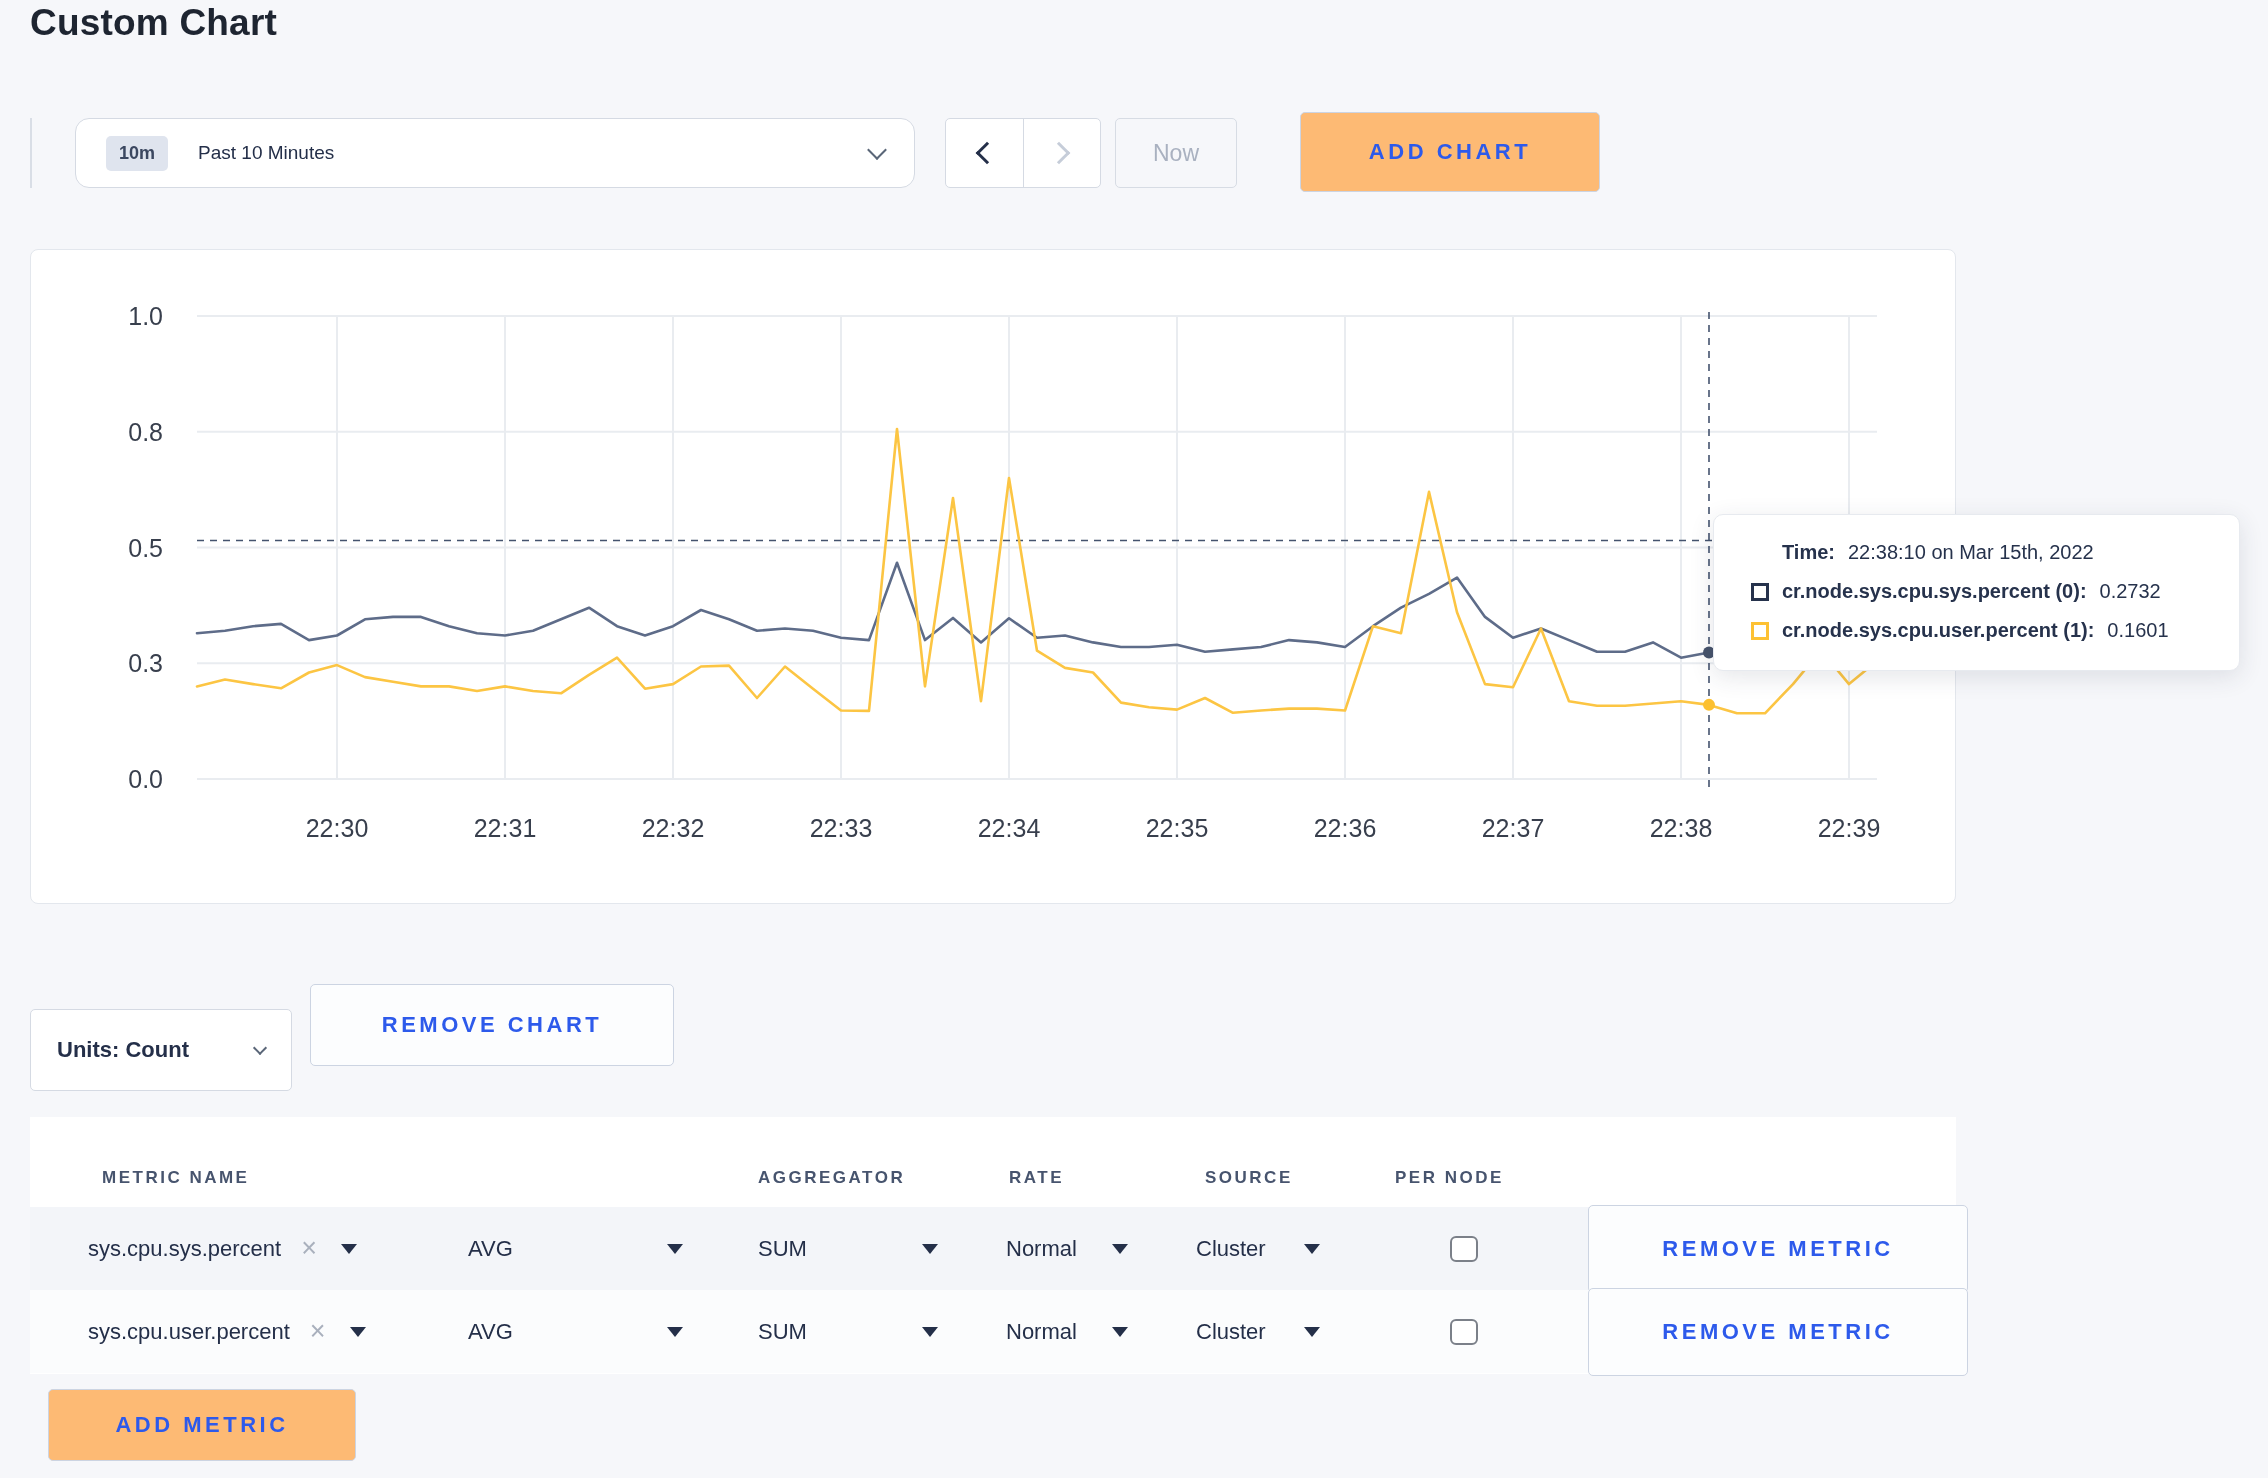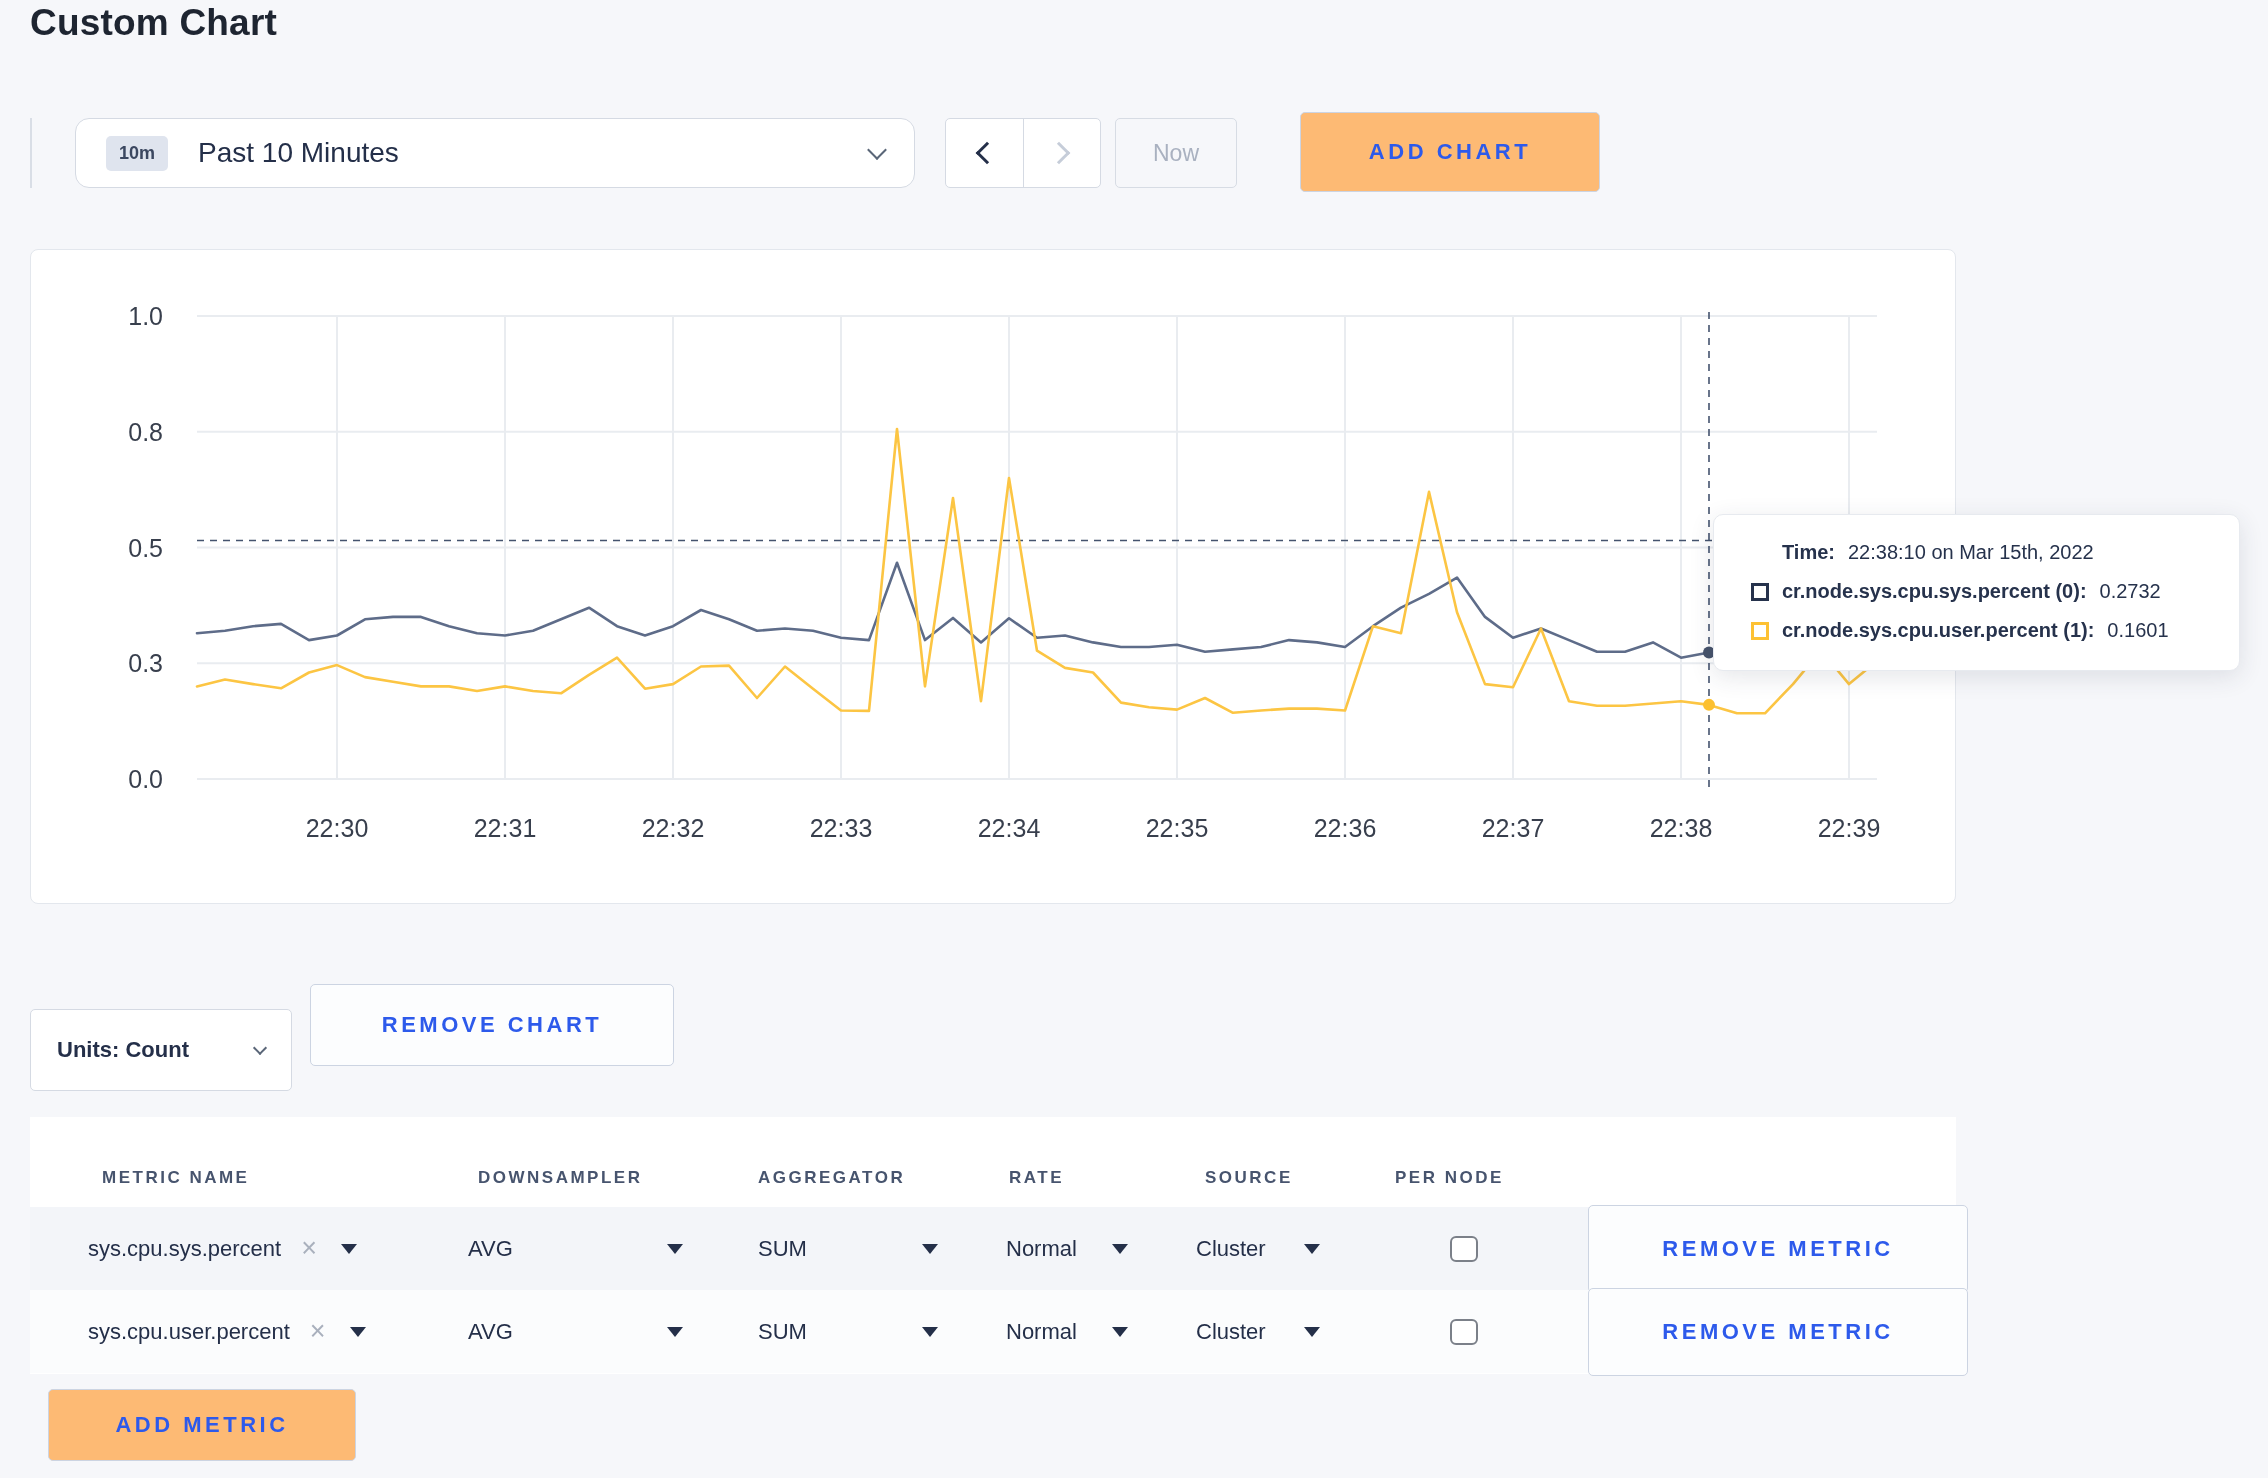--- a/index.html
+++ b/index.html
@@ -24,21 +24,21 @@
   .toolbar-rule { left:30px; top:118px; width:2px; height:70px; background:#d9dee6; }
   .time-dropdown {
     left:75px; top:118px; width:840px; height:70px;
     background:#fff; border:1px solid #d5dae3; border-radius:14px;
     display:flex; align-items:center; padding:0 30px; cursor:pointer;
   }
   .time-badge {
     background:#dfe4ee; color:#3b4760; font-weight:700; font-size:18px;
     padding:7px 13px; border-radius:5px;
   }
-  .time-label { margin-left:30px; font-size:28px; color:#242f49; }
+  .time-label { margin-left:30px; font-size:19px; color:#242f49; }
   .chev {
     width:14px; height:14px;
     border-right:2px solid #5a6678; border-bottom:2px solid #5a6678;
     transform:rotate(45deg); margin-top:-7px;
   }
   .time-dropdown .chev { margin-left:auto; }
 
   .pager {
     left:945px; top:118px; width:156px; height:70px;
     background:#fff; border:1px solid #d5dae3; border-radius:5px;
@@ -215,21 +215,20 @@
 
 <div class="abs units-btn">
   <span>Units: Count</span>
   <span class="chev"></span>
 </div>
 <div class="abs blue-btn remove-chart-btn">REMOVE CHART</div>
 
 <div class="abs metrics-card">
   <div class="thead">
     <div class="th" style="left:72px">METRIC NAME</div>
-    <div class="th" style="left:448px">DOWNSAMPLER</div>
     <div class="th" style="left:728px">AGGREGATOR</div>
     <div class="th" style="left:979px">RATE</div>
     <div class="th" style="left:1175px">SOURCE</div>
     <div class="th" style="left:1365px">PER NODE</div>
   </div>
 
   <div class="mrow mrow-0">
     <div class="cell c-metric">
       <span>sys.cpu.sys.percent</span>
       <span class="x-icon">×</span>

